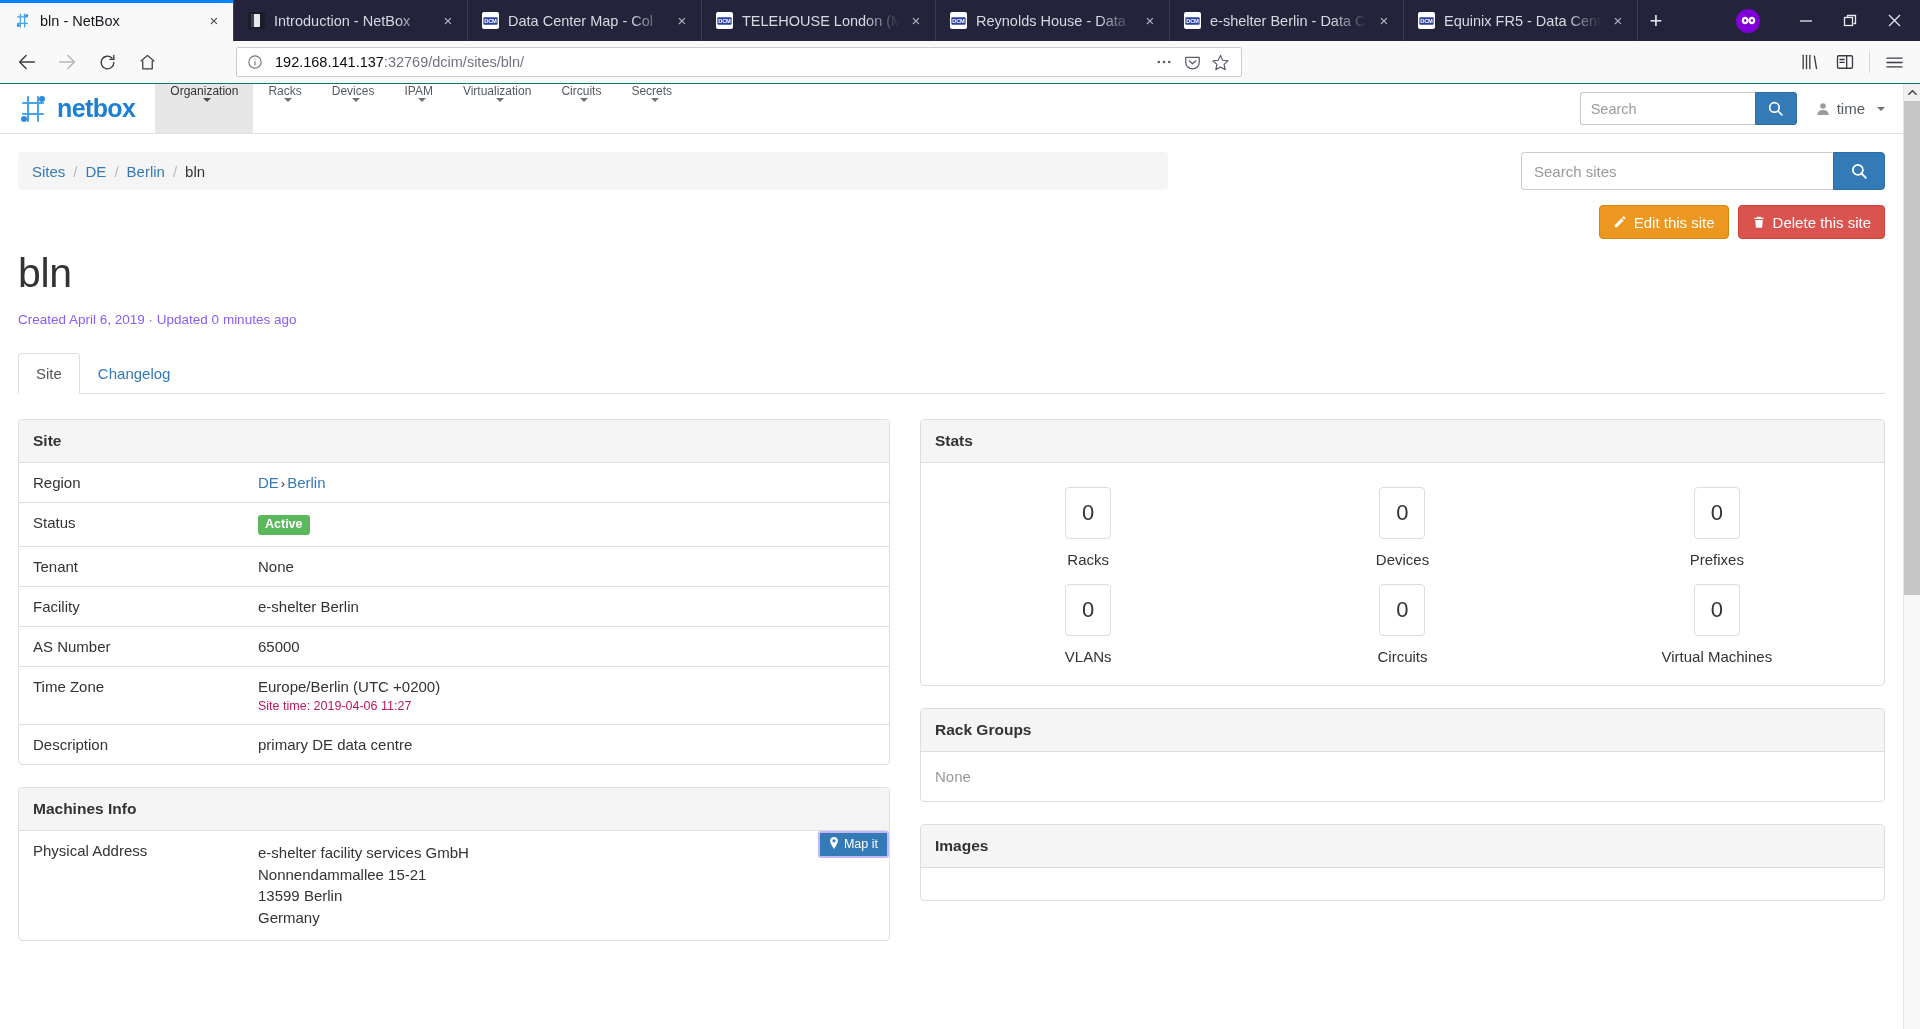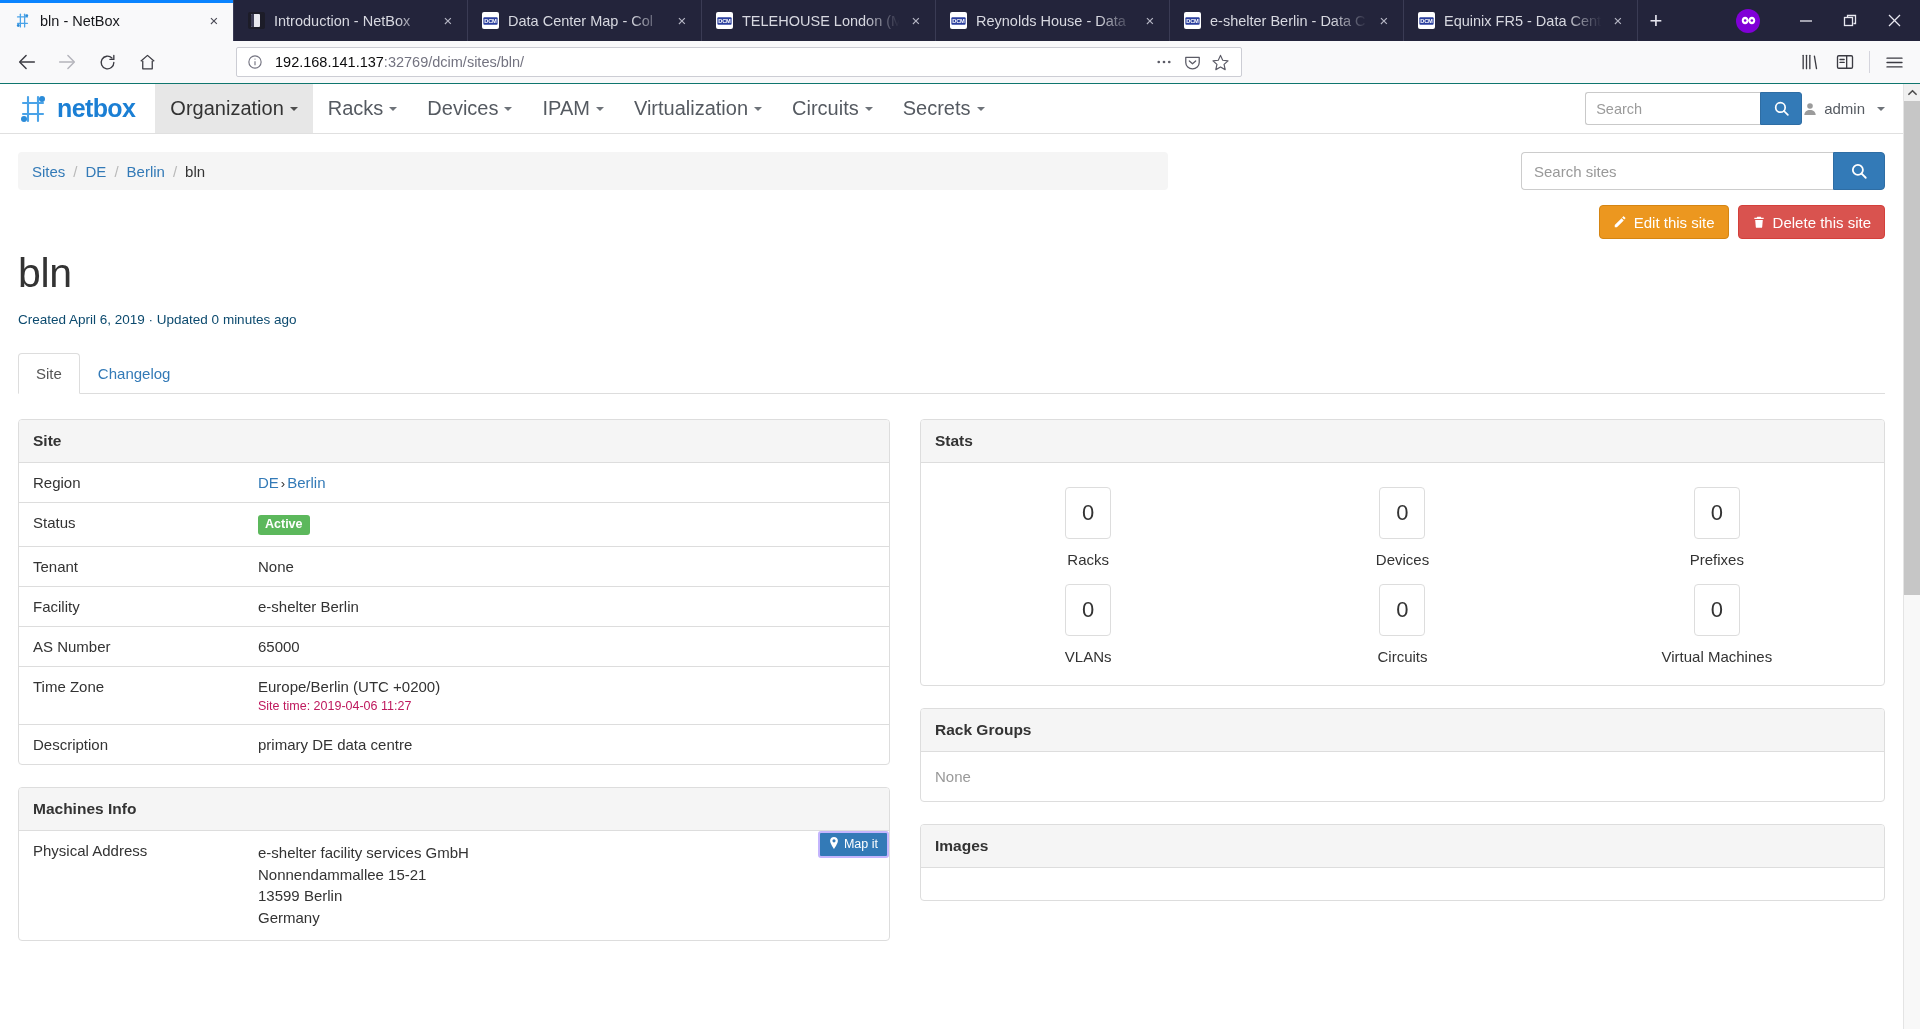--- a/index.html
+++ b/index.html
@@ -146,30 +146,30 @@
   }
   .nb-brand {
     display: flex; align-items: center; padding: 0 20px 0 16px; gap: 7px;
   }
   .nb-brand svg { width: 34px; height: 34px; display: block; }
   .nb-brand-text {
     font-size: 25px; font-weight: bold; color: #1b7fd4; letter-spacing: -0.6px;
   }
   .nb-menu { display: flex; align-items: stretch; }
   .nb-item {
-    display: flex; align-items: center; padding: 0 15px; font-size: 20px;
-    color: #555a61; white-space: nowrap;
+    display: flex; align-items: center; padding: 0 15px; font-size: 12px;
+    color: #555a61; white-space: nowrap; flex-direction: column;
   }
   .nb-item.active { background: #e7e7e7; color: #333; }
   .caret {
     display: inline-block; margin-left: 6px; width: 0; height: 0;
     border-left: 4.5px solid transparent; border-right: 4.5px solid transparent;
     border-top: 4.5px solid currentColor; opacity: 0.85;
   }
-  .nb-right { margin-left: auto; display: flex; align-items: center; padding-right: 18px; }
+  .nb-right { margin-left: auto; display: flex; align-items: center; padding-right: 18px; gap: 18px; }
   .nb-search { display: flex; height: 33px; }
   .nb-search input {
     width: 175px; height: 33px; border: 1px solid #c9c9c9; border-right: 0;
     border-radius: 3px 0 0 3px; padding: 0 10px; font-size: 14.5px;
     color: #333; font-family: "Liberation Sans", sans-serif; outline: none;
   }
   .nb-search input::placeholder { color: #9b9b9b; }
   .nb-search button {
     width: 42px; height: 33px; background: #337ab7; border: 1px solid #2e6da4;
     border-radius: 0 3px 3px 0; color: #fff; display: flex;
@@ -211,21 +211,21 @@
     font-family: "Liberation Sans", sans-serif;
   }
   .btn-warning { background: #ec971f; border-color: #d58512; }
   .btn-danger { background: #d9534f; border-color: #d43f3a; }
   .btn svg { display: block; }
 
   h1.page-title {
     font-size: 41px; font-weight: normal; color: #333; margin-top: 12px;
     letter-spacing: -0.3px; line-height: 1.1;
   }
-  .subtle { font-size: 13.5px; color: #0c4a6e; margin-top: 16px; }
+  .subtle { font-size: 13.5px; color: #8b5cf6; margin-top: 16px; }
 
   .tabs {
     display: flex; border-bottom: 1px solid #ddd; margin-top: 25px; align-items: flex-end;
   }
   .tabs .t {
     padding: 11px 17px; font-size: 15px; color: #337ab7; position: relative; bottom: -1px;
     border: 1px solid transparent; border-radius: 4px 4px 0 0; cursor: pointer;
   }
   .tabs .t.active {
     color: #555; background: #fff; border-color: #ddd; border-bottom-color: #fff;
@@ -527,21 +527,21 @@
               </svg>
             </button>
           </div>
           <div class="nb-user">
             <span class="u-ico">
               <svg width="16" height="16" viewBox="0 0 24 24" fill="#9b9b9b">
                 <circle cx="12" cy="7.5" r="4.2"></circle>
                   <path d="M3.5 21c0-4.7 3.8-7.5 8.5-7.5s8.5 2.8 8.5 7.5z"></path>
               </svg>
             </span>
-            <span>admin</span>
+            <span>time</span>
             <i class="caret"></i>
           </div>
         </div>
       </div>
 
       <div class="container">
 
         <div class="breadcrumb-row">
           <div class="breadcrumb">
             <a class="lnk" href="#">Sites</a>

